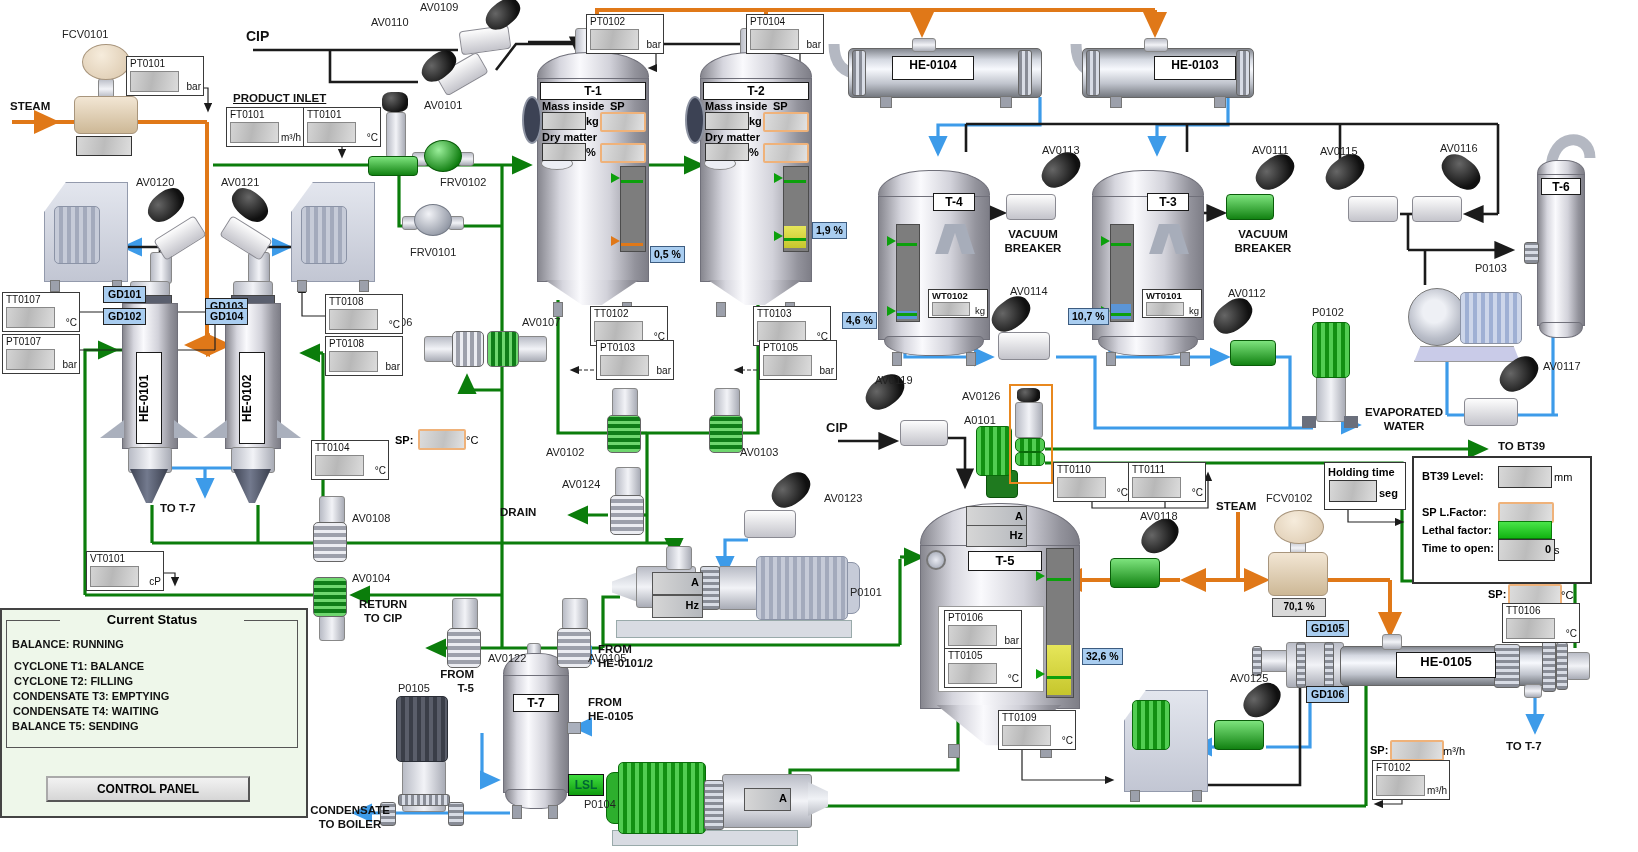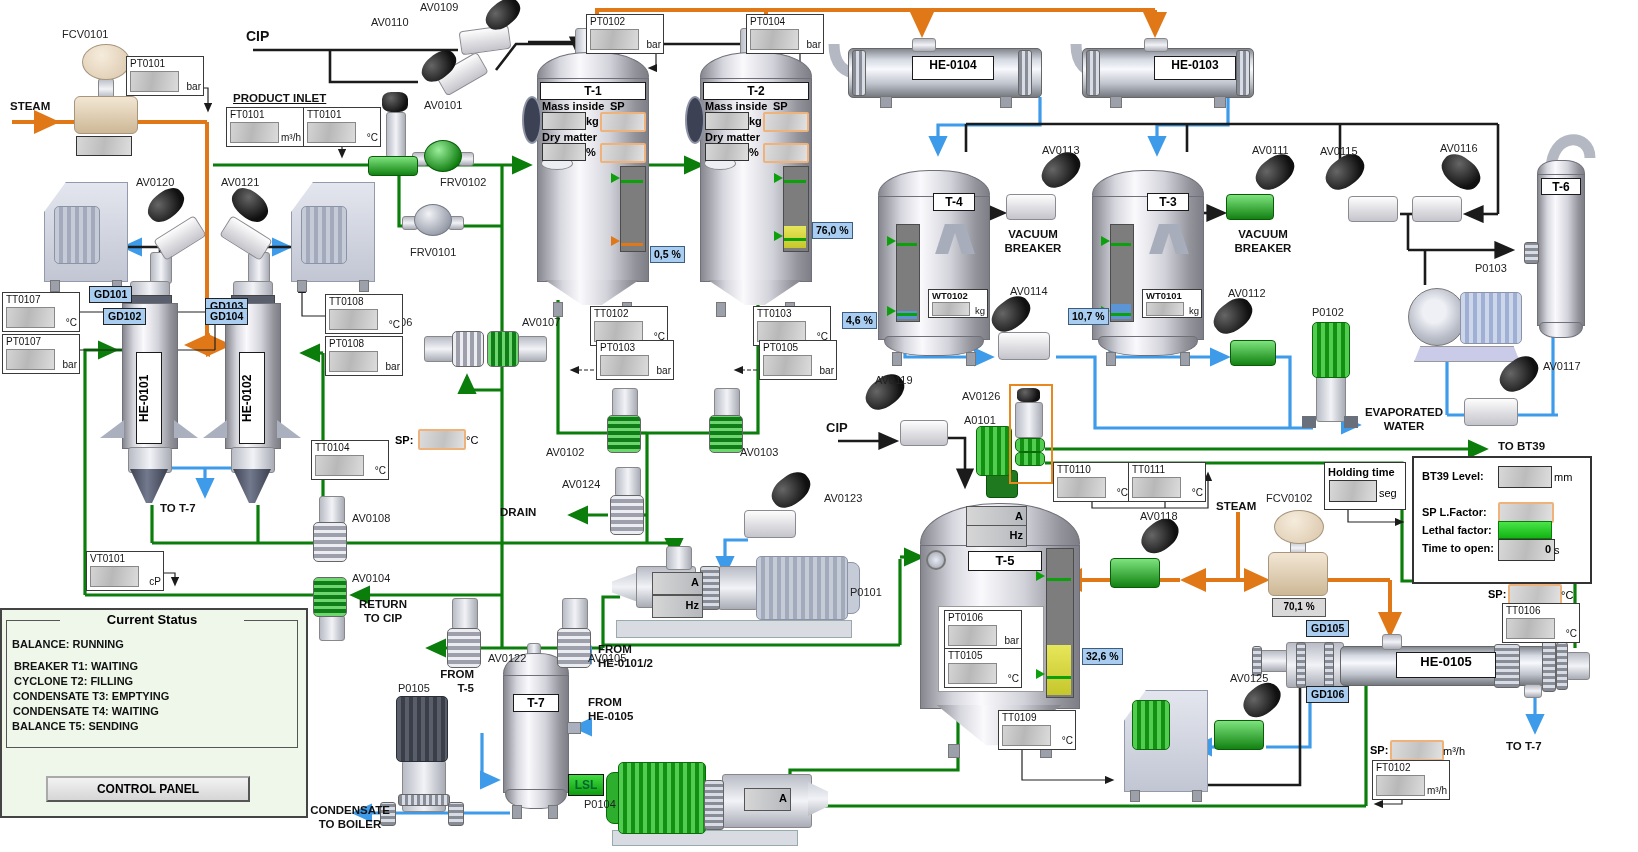--- a/index.html
+++ b/index.html
@@ -284,21 +284,21 @@
 <div class="spool" style="left:128px;top:447px;width:42px;height:24px"></div>
 <div class="coneD eq" style="left:130px;top:469px;width:38px;height:34px"></div>
 <div class="spool" style="left:233px;top:281px;width:38px;height:14px"></div>
 <div class="eq" style="left:231px;top:295px;width:42px;height:10px;background:#5a5f6e;border:1px solid #444"></div>
 <div class="tk" style="left:225px;top:303px;width:54px;height:144px"></div>
 <div class="platev" style="left:239px;top:352px;width:24px;height:90px">HE-0102</div>
 <div class="eq" style="left:203px;top:420px;width:24px;height:18px;background:#aab0bd;clip-path:polygon(100% 0,0 100%,100% 100%)"></div>
 <div class="eq" style="left:277px;top:420px;width:24px;height:18px;background:#aab0bd;clip-path:polygon(0 0,100% 100%,0 100%)"></div>
 <div class="spool" style="left:231px;top:447px;width:42px;height:24px"></div>
 <div class="coneD eq" style="left:233px;top:469px;width:38px;height:34px"></div>
-<div class="gd" style="left:89px;top:286px">GD101</div>
+<div class="gd" style="left:103px;top:286px">GD101</div>
 <div class="gd" style="left:103px;top:308px">GD102</div>
 <div class="gd" style="left:205px;top:298px">GD103</div>
 <div class="gd" style="left:205px;top:308px">GD104</div>
 <div class="inst" style="left:2px;top:292px">
       <span class="l">TT0107</span>
       <span class="b"></span>
       <span class="u">°C</span>
     </div>
 <div class="inst" style="left:2px;top:334px">
       <span class="l">PT0107</span>
@@ -392,21 +392,21 @@
 <div class="eq" style="left:704px;top:157px;width:30px;height:11px;background:#eceef4;border:1px solid #888;border-radius:50%"></div>
 <div class="lbar" style="left:783px;top:166px;width:24px;height:84px"></div>
 <div class="fillY" style="left:784px;top:226px;width:22px;height:22px"></div>
 <div class="mk" style="left:774px;top:173px"></div>
     <div class="mline" style="left:784px;top:180px;width:22px"></div>
 <div class="mk" style="left:774px;top:231px"></div>
     <div class="mline" style="left:784px;top:238px;width:22px"></div>
 <div class="tk cone" style="left:706px;top:280px;width:98px;height:26px"></div>
 <div class="leg" style="left:716px;top:302px;width:8px;height:13px"></div>
     <div class="leg" style="left:785px;top:302px;width:8px;height:13px"></div>
-<div class="co" style="left:812px;top:222px">76,0 %</div>
+<div class="co" style="left:812px;top:222px">1,9 %</div>
 <div class="inst" style="left:746px;top:14px">
       <span class="l">PT0104</span>
       <span class="b"></span>
       <span class="u">bar</span>
     </div>
 
 <div class="inst" style="left:590px;top:306px">
       <span class="l">TT0102</span>
       <span class="b"></span>
       <span class="u">°C</span>
@@ -435,21 +435,21 @@
 <div class="bf bfg" style="left:709px;top:415px;width:32px;height:36px"></div>
 <div class="vlabel" style="left:562px;top:478px">AV0124</div>
 <div class="spool" style="left:615px;top:467px;width:24px;height:28px"></div>
 <div class="bf" style="left:610px;top:495px;width:32px;height:38px"></div>
 <div class="txt" style="left:500px;top:506px">DRAIN</div>
 
 <div class="hex" style="left:848px;top:48px;width:192px;height:48px"></div>
 <div class="flg" style="left:852px;top:50px;width:12px;height:44px"></div>
     <div class="flg" style="left:1018px;top:50px;width:12px;height:44px"></div>
 <div class="spoolh" style="left:912px;top:38px;width:22px;height:12px"></div>
-<div class="plate" style="left:912px;top:56px;width:80px;height:22px">HE-0104</div>
+<div class="plate" style="left:892px;top:56px;width:80px;height:22px">HE-0104</div>
 <div class="leg" style="left:880px;top:96px;width:10px;height:10px"></div>
     <div class="leg" style="left:1000px;top:96px;width:10px;height:10px"></div>
 <div class="hex" style="left:1082px;top:48px;width:170px;height:48px"></div>
 <div class="flg" style="left:1086px;top:50px;width:12px;height:44px"></div>
     <div class="flg" style="left:1236px;top:50px;width:12px;height:44px"></div>
 <div class="spoolh" style="left:1144px;top:38px;width:22px;height:12px"></div>
 <div class="plate" style="left:1154px;top:56px;width:80px;height:22px">HE-0103</div>
 <div class="leg" style="left:1110px;top:96px;width:10px;height:10px"></div>
     <div class="leg" style="left:1214px;top:96px;width:10px;height:10px"></div>
 
@@ -608,21 +608,21 @@
 <div class="vbody vbodyg" style="left:1110px;top:558px;width:48px;height:28px"></div>
 <div class="txt" style="left:1216px;top:500px">STEAM</div>
 <div class="vlabel" style="left:1266px;top:492px">FCV0102</div>
 <div class="cream" style="left:1274px;top:510px;width:48px;height:32px"></div>
 <div class="spoolh" style="left:1290px;top:540px;width:14px;height:14px"></div>
 <div class="creambody" style="left:1268px;top:552px;width:58px;height:42px"></div>
 <div class="pctbox" style="left:1272px;top:598px;width:52px;height:14px">70,1 %</div>
 <div class="eq" style="left:1324px;top:462px;width:80px;height:46px;background:#fff;border:1px solid #333;z-index:6"></div>
 <div class="spl" style="left:1328px;top:466px">Holding time</div>
 <div class="gbox" style="left:1329px;top:480px;width:46px;height:20px"></div>
-<div class="spl" style="left:1379px;top:487px;font-weight:400">seg</div>
+<div class="spl" style="left:1379px;top:487px;font-weight:700">seg</div>
 
 <div class="txt" style="left:1498px;top:440px">TO BT39</div>
 <div class="eq" style="left:1412px;top:456px;width:176px;height:124px;background:#fff;border:2px solid #333;z-index:5"></div>
 <div class="spl" style="left:1422px;top:470px">BT39 Level:</div>
 <div class="gbox" style="left:1498px;top:466px;width:52px;height:20px"></div>
 <div class="spl" style="left:1554px;top:471px;font-weight:400">mm</div>
 <div class="spl" style="left:1422px;top:506px">SP L.Factor:</div>
 <div class="obox" style="left:1498px;top:502px;width:52px;height:17px"></div>
 <div class="spl" style="left:1422px;top:524px">Lethal factor:</div>
 <div class="gbox" style="left:1498px;top:521px;width:52px;height:16px;background:linear-gradient(180deg,#49e549,#12b412);border:1px solid #0a7a0a"></div>
@@ -714,20 +714,20 @@
 <div class="flg" style="left:398px;top:794px;width:50px;height:10px"></div>
 <div class="flgv" style="left:380px;top:802px;width:14px;height:22px"></div>
     <div class="flgv" style="left:448px;top:802px;width:14px;height:22px"></div>
 <div class="txt" style="left:298px;top:804px;text-align:center;width:104px">CONDENSATE
 TO BOILER</div>
 
 <div class="eq" style="left:0px;top:608px;width:304px;height:206px;background:#eef7ea;border:2px solid #444;z-index:5"></div>
 <div class="eq" style="left:6px;top:620px;width:290px;height:126px;background:#eef7ea;border:1px solid #555;z-index:5"></div>
 <div class="eq" style="left:60px;top:612px;width:184px;height:16px;background:#eef7ea;z-index:6;font:bold 13px/16px 'Liberation Sans',sans-serif;text-align:center;color:#000">Current Status</div>
 <div class="txt" style="left:12px;top:638px;font-size:11px">BALANCE: RUNNING</div>
-<div class="txt" style="left:14px;top:660px;font-size:11px">BREAKER T1:  WAITING</div>
+<div class="txt" style="left:14px;top:660px;font-size:11px">CYCLONE T1:  BALANCE</div>
 <div class="txt" style="left:14px;top:675px;font-size:11px">CYCLONE T2:  FILLING</div>
 <div class="txt" style="left:13px;top:690px;font-size:11px">CONDENSATE T3: EMPTYING</div>
 <div class="txt" style="left:13px;top:705px;font-size:11px">CONDENSATE T4:  WAITING</div>
 <div class="txt" style="left:12px;top:720px;font-size:11px">BALANCE T5:  SENDING</div>
 <button class="eq" style="left:46px;top:776px;width:204px;height:26px;background:linear-gradient(180deg,#f2f2f2,#d6d6d6);border:2px outset #aaa;z-index:6;font:bold 12px 'Liberation Sans',sans-serif;color:#000">CONTROL PANEL</button>
 
 </div>
 
 </body></html>

